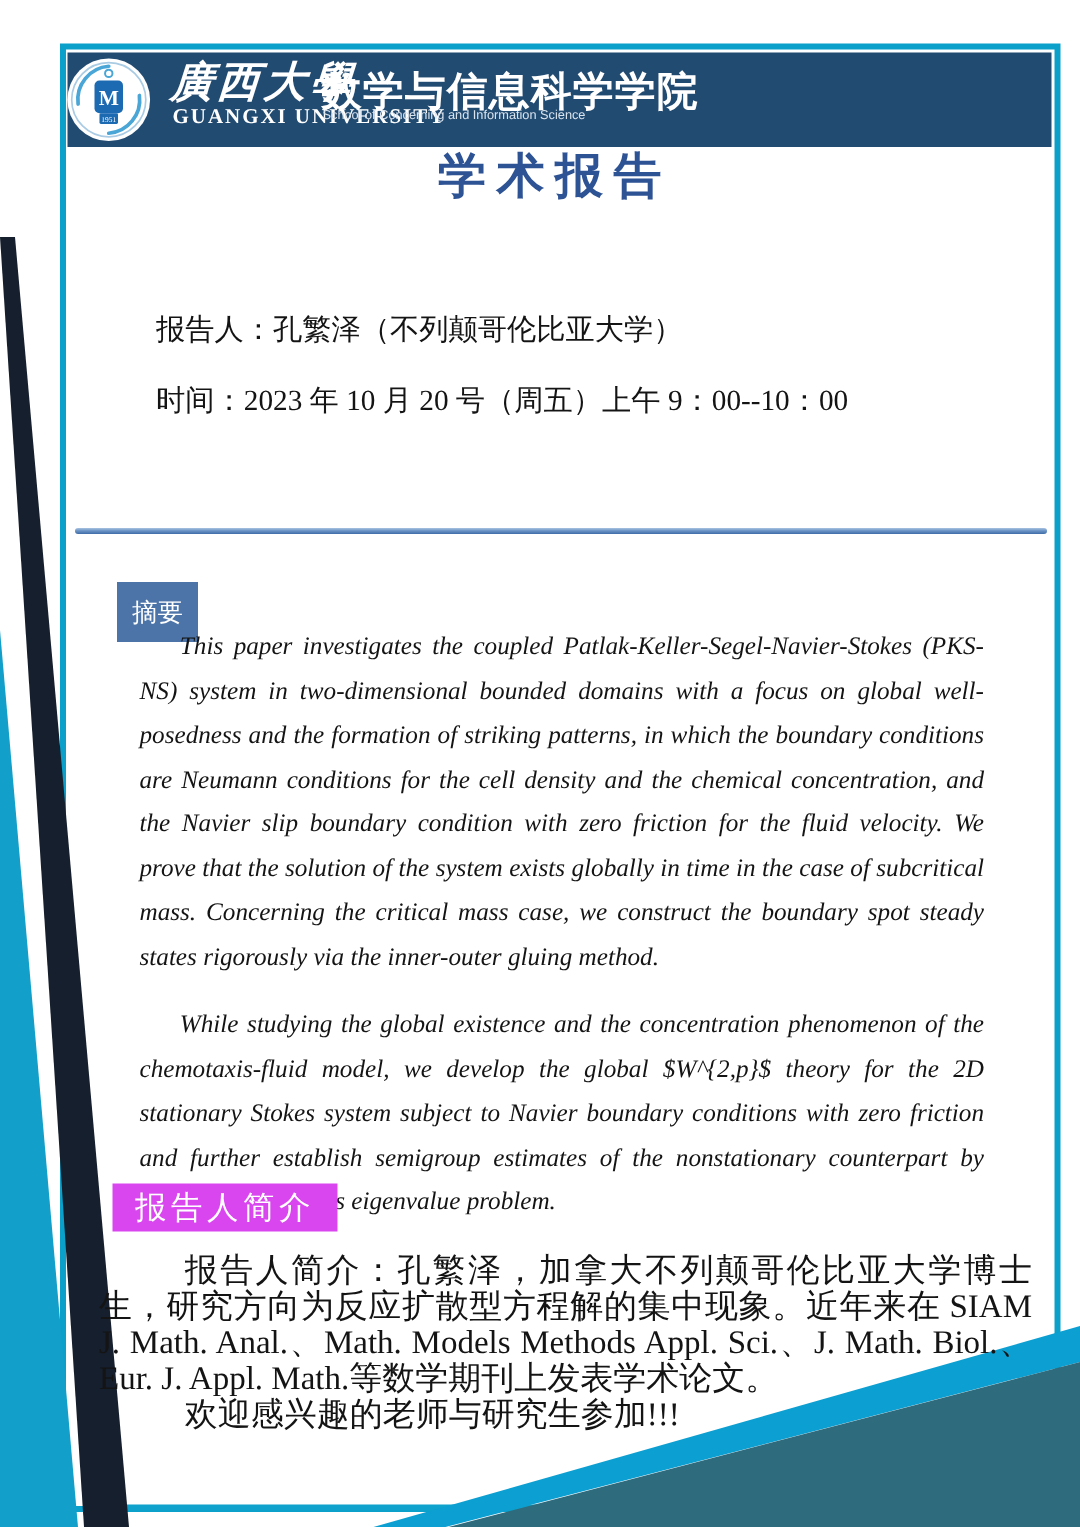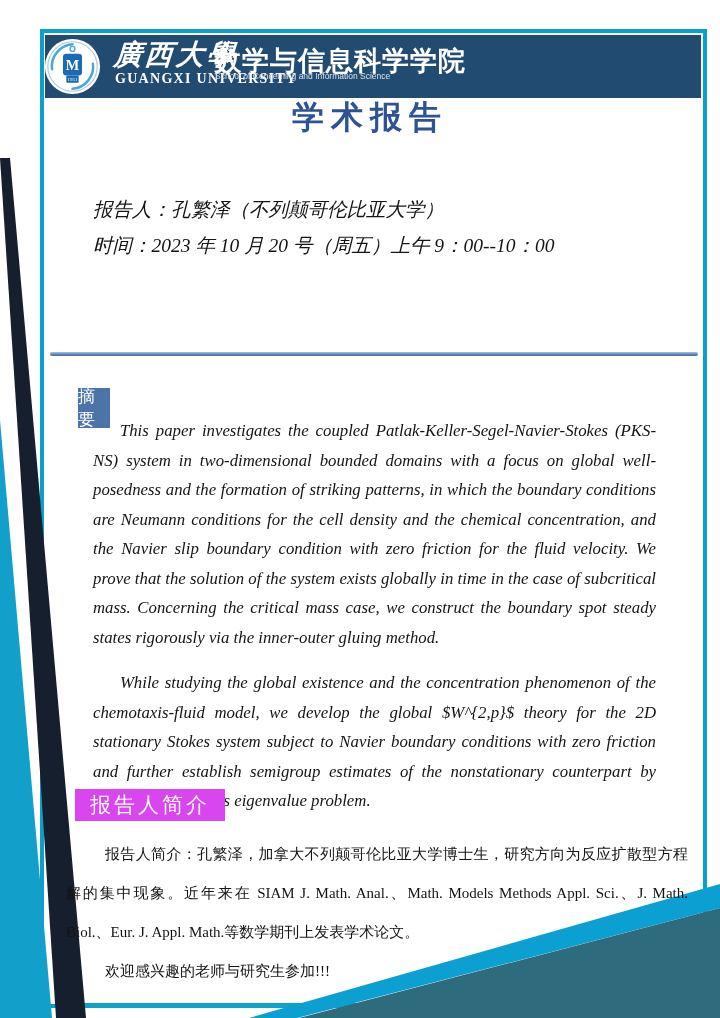--- a/index.html
+++ b/index.html
@@ -34,47 +34,47 @@
   }
   
   .title {
     position:absolute; left:45px; top:99px; width:650px; text-align:center;
     color:#2e5395; font-size:32px; font-weight:bold; letter-spacing:7px; line-height:1.15;
   }
   .details {
     position:absolute; left:88px; top:189px; width:560px; color:#141414;
     font-size:19.5px; line-height:31px;
   }
-  .details div { margin:5px;font-style:italic; }
+  .details div { margin:16px; }
   .rule {
     position:absolute; left:50px; top:352px; width:648px; height:4px;
     background:linear-gradient(to bottom,#a9c3e1 0%,#6c95c6 45%,#3e6ca8 100%);
     border-radius:2px;
   }
   
   .abs-badge {
-    position:absolute; left:78px; top:388px; width:32px; height:40px; background:#4c74a8;
+    position:absolute; left:78px; top:388px; width:54px; height:40px; background:#4c74a8;
     color:#ffffff; font-size:17px; display:flex; align-items:center; justify-content:center;
     font-family:"Liberation Sans","DejaVu Sans",sans-serif;
   }
   .abstract {
     position:absolute; left:93px; top:416px; width:563px; color:#141414;
     font-size:16.8px; line-height:29.5px; text-align:justify;
   }
   .abstract p { margin:0; text-indent:1.6em;font-style:italic; }
   .abstract p + p { margin-top:16px; }
   
   .bio-badge {
     position:absolute; left:75px; top:789px; width:150px; height:32px; background:#d946ef;
     color:#ffffff; font-size:21px; letter-spacing:3px; display:flex; align-items:center;
     justify-content:center;
   }
   .bio {
     position:absolute; left:66px; top:835px; width:622px; color:#141414;
-    font-size:15px; line-height:39px; text-align:justify;
+    font-size:22px; line-height:24px; text-align:justify;
   }
   .bio p { margin:0; text-indent:2.6em; }
   
   .shape { position:absolute; left:0; top:0; width:720px; height:1018px; pointer-events:none; }
   .bottom-line { position:absolute; left:78px; top:1003px; width:330px; height:4px; background:#0ea2cc; }
   .left-cyan   { background:#129fca; clip-path:polygon(0px 420px, 52px 1018px, 0px 1018px); }
   .left-dark   { background:#161f2d; clip-path:polygon(0px 158px, 10px 158px, 86px 1018px, 56px 1018px); }
   .corner-stripe { background:#0c9fd1; clip-path:polygon(720px 884px, 720px 908px, 297px 1018px, 249px 1018px); }
   .corner-teal   { background:#2e6b7d; clip-path:polygon(720px 908px, 720px 1018px, 299px 1018px); }
 </style>

